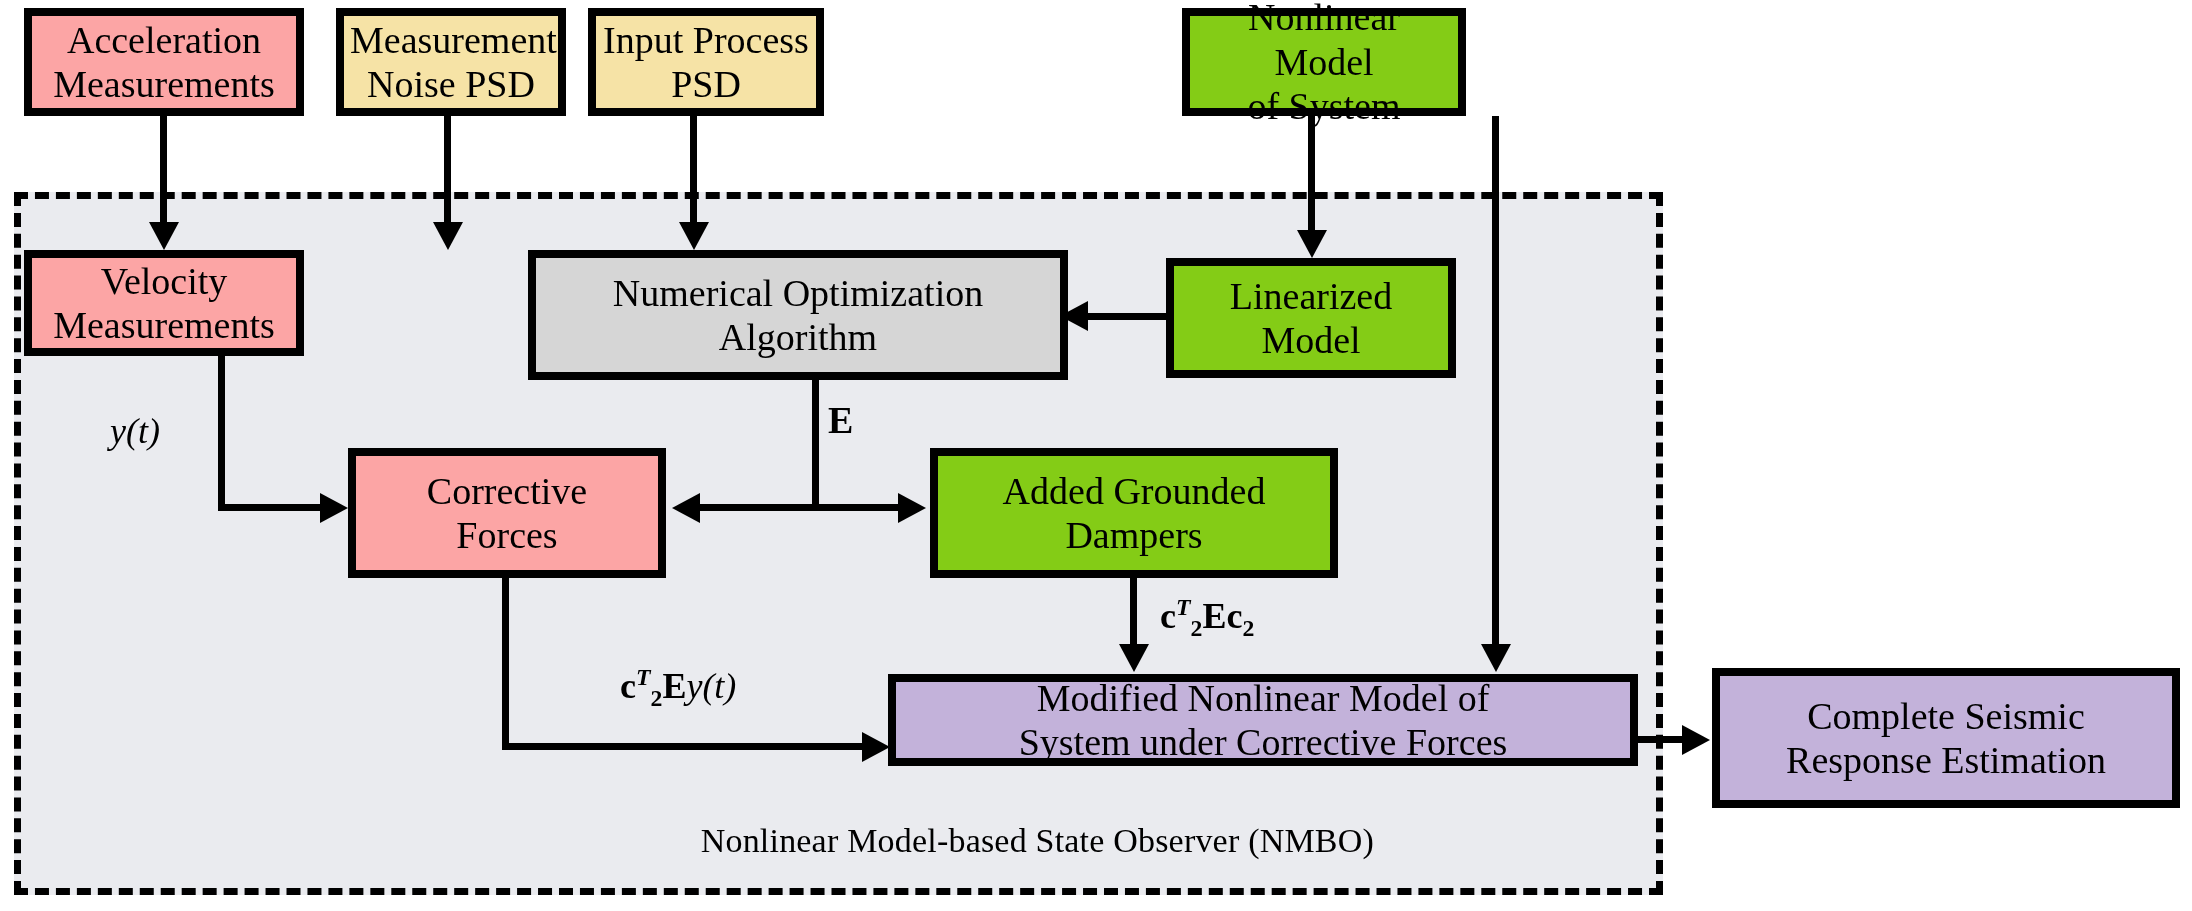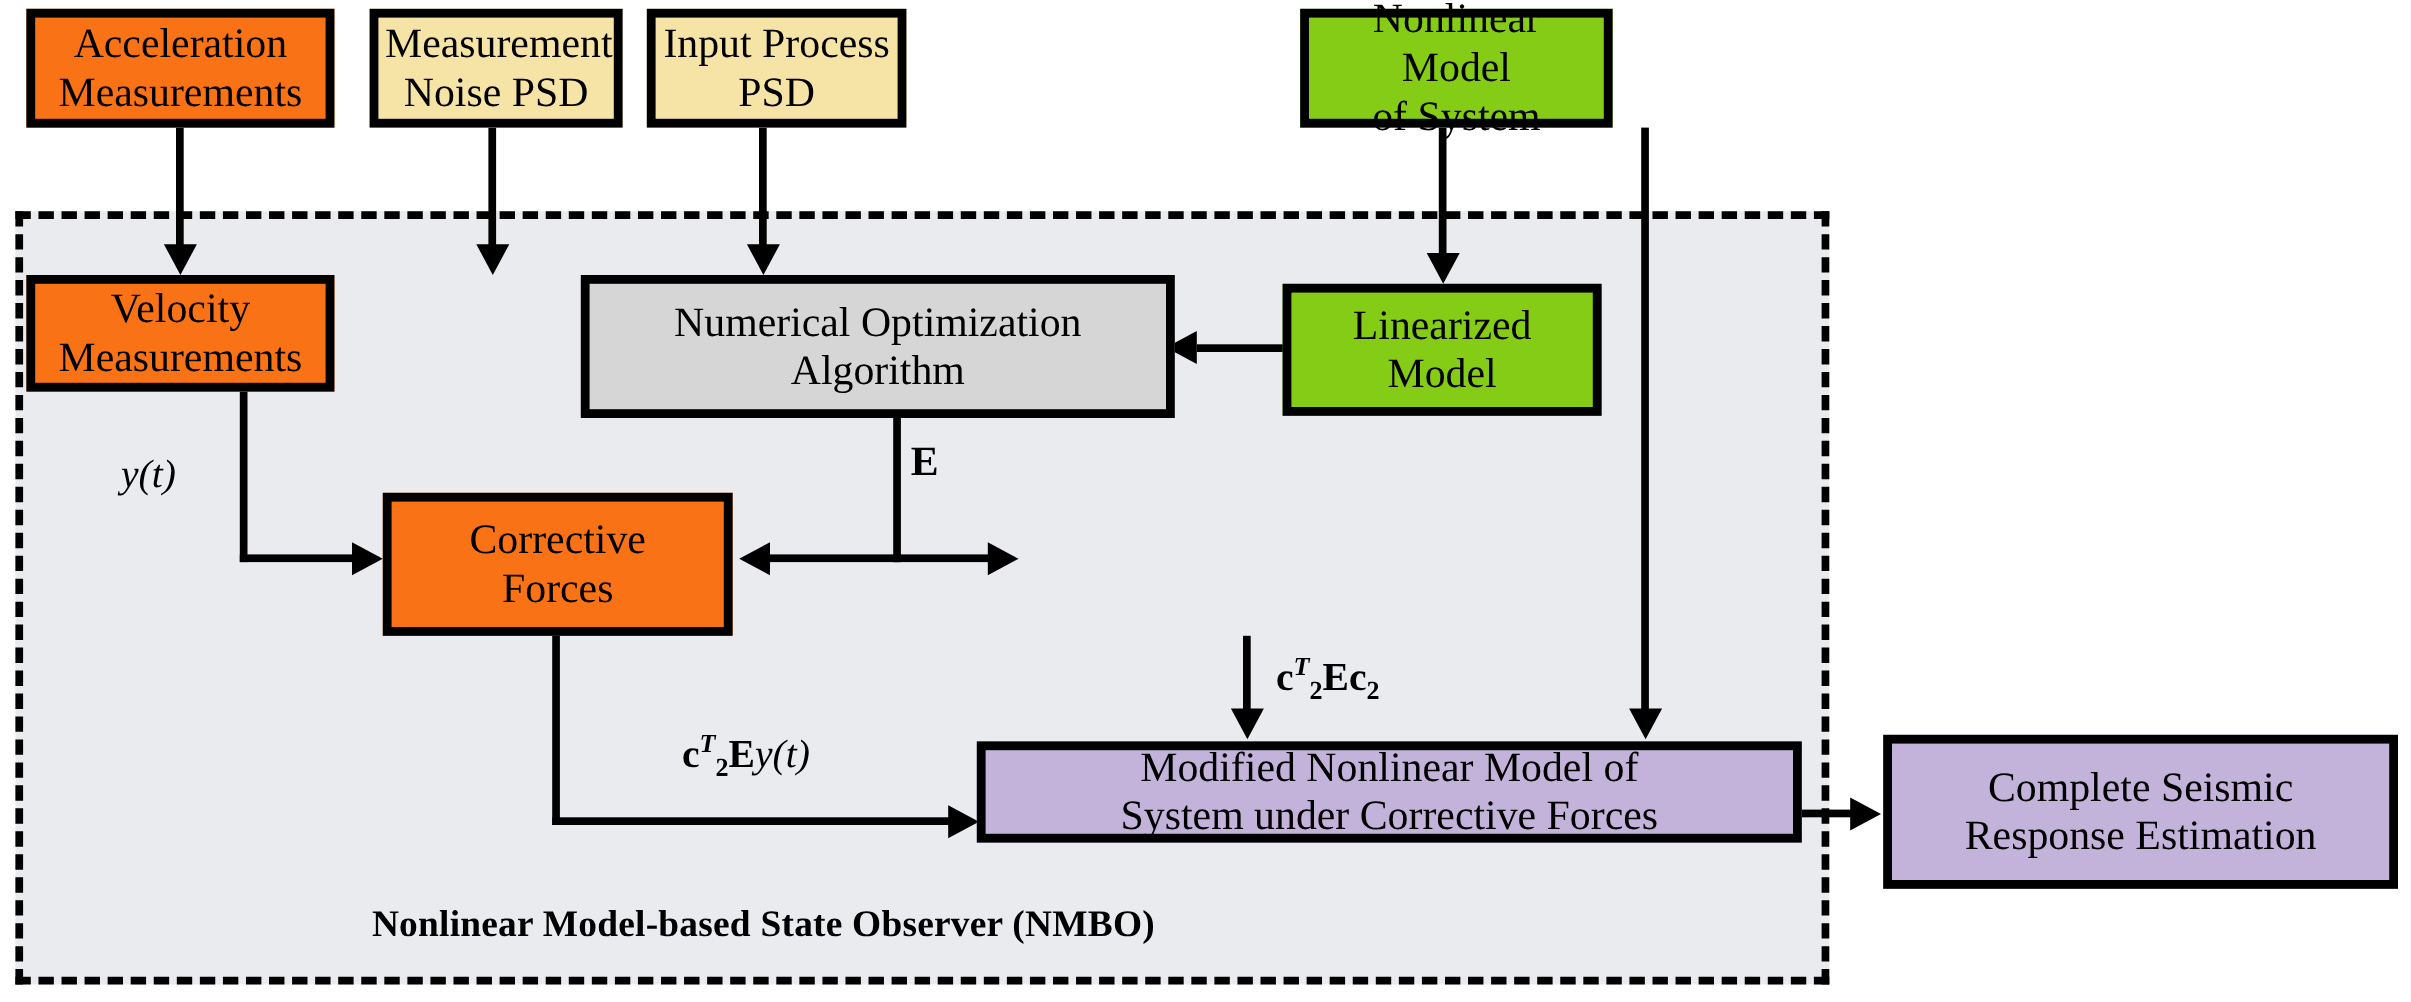--- a/index.html
+++ b/index.html
@@ -28,22 +28,22 @@
     background: #eaebef;
     border: 7px dashed #000000;
     box-sizing: border-box;
     z-index: 1;
   }
   .nmbo-caption {
     position: absolute;
     left: 14px;
     top: 822px;
     width: 1360px;
-    text-align: center;
-    font-weight: bold;
+    text-align: right;
+    font-weight: normal;
     font-size: 34px;
     color: #000;
     letter-spacing: 0.2px;
     z-index: 6;
   }
 
   
   .node {
     position: absolute;
     box-sizing: border-box;
@@ -53,21 +53,21 @@
     justify-content: center;
     text-align: center;
     line-height: 1.17;
     color: #000000;
     z-index: 5;
     font-size: 38px;
     padding: 2px 6px;
   }
   .node span { display: block; width: 100%; }
 
-  .c-blue   { background: #f97316; }
+  .c-blue   { background: #fca5a5; }
   .c-yellow { background: #f6e3a6; }
   .c-red    { background: #84cc16; }
   .c-gray   { background: #d6d6d6; }
   .c-purple { background: #c3b2da; }
 
   
   .ln {
     position: absolute;
     background: #000000;
     z-index: 4;
@@ -167,20 +167,26 @@
     </span>
   </div>
 
   <div class="node c-blue" style="left:348px; top:448px; width:318px; height:130px;">
     <span>
       <span>Corrective</span>
       <span>Forces</span>
     </span>
   </div>
 
+  <div class="node c-red" style="left:930px; top:448px; width:408px; height:130px;">
+    <span>
+      <span>Added Grounded</span>
+      <span>Dampers</span>
+    </span>
+  </div>
 
   <div class="node c-purple" style="left:888px; top:674px; width:750px; height:92px;">
     <span>
       <span>Modified Nonlinear Model of</span>
       <span>System under Corrective Forces</span>
     </span>
   </div>
 
   <div class="node c-purple" style="left:1712px; top:668px; width:468px; height:140px;">
     <span>

